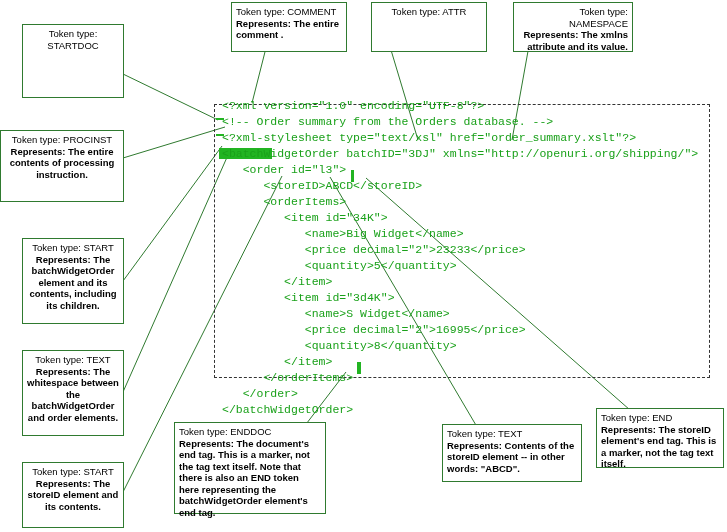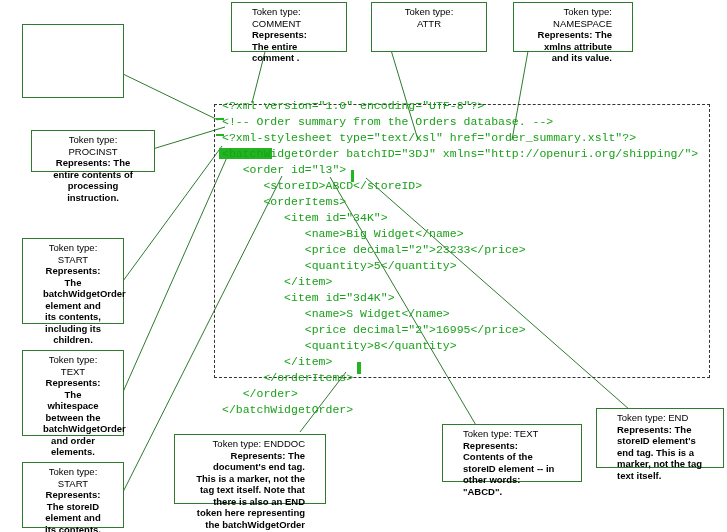--- a/index.html
+++ b/index.html
@@ -12,21 +12,21 @@
   }
   #svg-layer{position:absolute;left:0;top:0;width:727px;height:532px;}
   .callout{
     position:absolute;
     border:1px solid #2f7a2f;
     background:#ffffff;
     font-size:9.5px;
     line-height:11.5px;
     color:#000000;
     text-align:center;
-    padding:3px 20px;
+    padding:3px 4px;
     box-sizing:border-box;
   }
   .callout .ttype{display:block;}
   .callout .reps{display:block;font-weight:bold;}
   .code{
     position:absolute;
     font-family:"Liberation Mono",monospace;
     font-size:11.5px;
     line-height:16px;
     color:#1aa11a;
@@ -96,57 +96,58 @@
          &lt;item id="3d4K"&gt;
             &lt;name&gt;S Widget&lt;/name&gt;
             &lt;price decimal="2"&gt;16995&lt;/price&gt;
             &lt;quantity&gt;8&lt;/quantity&gt;
          &lt;/item&gt;
       &lt;/orderItems&gt;
    &lt;/order&gt;
 &lt;/batchWidgetOrder&gt;</pre>
 
 <div class="callout" style="left:22px;top:24px;width:102px;height:74px;">
+  <span class="ttype">Token type: STARTDOC</span>
 </div>
 
 <div class="callout" style="left:231px;top:2px;width:116px;height:50px;text-align:left;">
   <span class="ttype">Token type: COMMENT</span>
   <span class="reps">Represents: The entire comment .</span>
 </div>
 
 <div class="callout" style="left:371px;top:2px;width:116px;height:50px;text-align:center;">
   <span class="ttype">Token type: ATTR</span>
 </div>
 
 <div class="callout" style="left:513px;top:2px;width:120px;height:50px;text-align:right;">
   <span class="ttype">Token type: NAMESPACE</span>
   <span class="reps">Represents: The xmlns attribute and its value.</span>
 </div>
 
-<div class="callout" style="left:0px;top:130px;width:124px;height:42px;margin-left:31px;">
+<div class="callout" style="left:0px;top:130px;width:124px;height:72px;">
   <span class="ttype">Token type: PROCINST</span>
   <span class="reps">Represents: The entire contents of processing instruction.</span>
 </div>
 
 <div class="callout" style="left:22px;top:238px;width:102px;height:86px;">
   <span class="ttype">Token type: START</span>
   <span class="reps">Represents: The batchWidgetOrder element and its contents, including its children.</span>
 </div>
 
 <div class="callout" style="left:22px;top:350px;width:102px;height:86px;">
   <span class="ttype">Token type: TEXT</span>
   <span class="reps">Represents: The whitespace between the batchWidgetOrder and order elements.</span>
 </div>
 
 <div class="callout" style="left:22px;top:462px;width:102px;height:66px;">
   <span class="ttype">Token type: START</span>
   <span class="reps">Represents: The storeID element and its contents.</span>
 </div>
 
-<div class="callout" style="left:174px;top:434px;width:152px;height:70px;text-align:right;">
+<div class="callout" style="left:174px;top:422px;width:152px;height:92px;text-align:left;">
   <span class="ttype">Token type: ENDDOC</span>
   <span class="reps">Represents: The document's end tag. This is a marker, not the tag text itself. Note that there is also an END token here representing the batchWidgetOrder element's end tag.</span>
 </div>
 
 <div class="callout" style="left:442px;top:424px;width:140px;height:58px;text-align:left;">
   <span class="ttype">Token type: TEXT</span>
   <span class="reps">Represents: Contents of the storeID element -- in other words: "ABCD".</span>
 </div>
 
 <div class="callout" style="left:596px;top:408px;width:128px;height:60px;text-align:left;">

